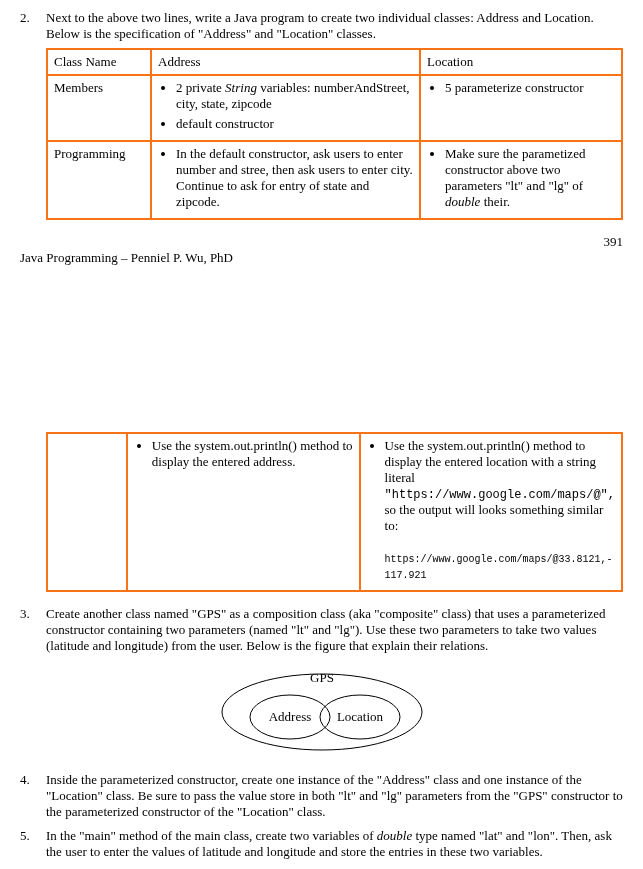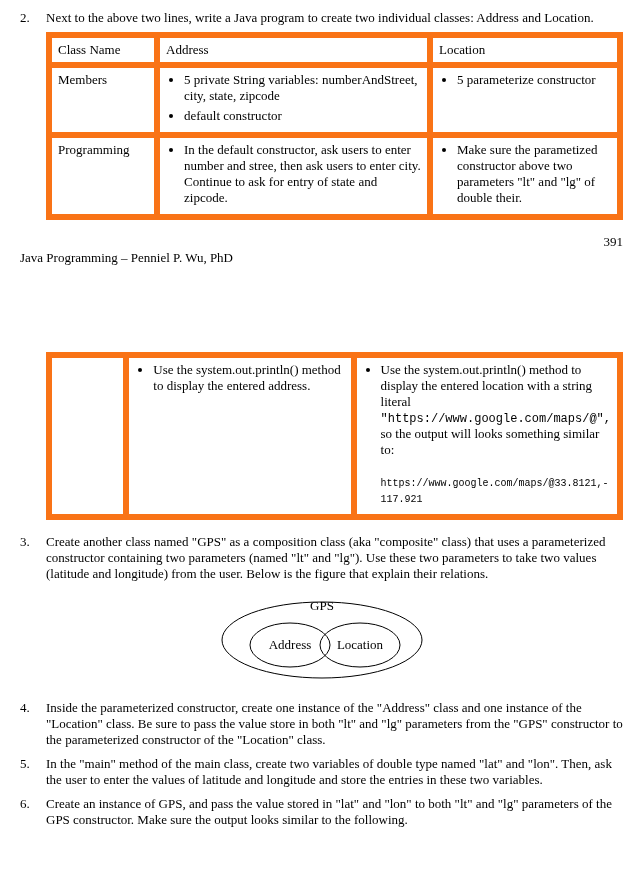--- a/index.html
+++ b/index.html
@@ -23,46 +23,47 @@
   .q-body {
     flex: 1;
   }
   table.spec {
     border-collapse: collapse;
     width: 100%;
     margin: 6px 0 6px 0;
     font-size: 13px;
   }
   table.spec td {
-    border: 6px solid #f97316;
+    border: 2px solid #f97316;
     padding: 4px 6px;
     vertical-align: top;
   }
   .hdr-col {
     width: 90px;
   }
   .mid-col {
     width: 255px;
   }
   ul.bul {
     margin: 0;
     padding-left: 18px;
     list-style: disc;
   }
   ul.bul li {
     margin-bottom: 4px;
   }
-  .italic { }
+  .italic { font-style: italic; }
   .page-num {
     text-align: right;
     font-size: 13px;
     margin-top: 2px;
   }
   .footer-line {
     font-size: 13px;
+    margin-bottom: 80px;
   }
   .mono {
     font-family: "Courier New", Courier, monospace;
     font-size: 12px;
   }
   .mono-sm {
     font-family: "Courier New", Courier, monospace;
     font-size: 10px;
     word-break: break-all;
   }
@@ -74,34 +75,35 @@
     margin: 8px auto 20px auto;
   }
 </style>
 </head>
 <body>
 
 <div class="question">
   <div class="q-num">2.</div>
   <div class="q-body">
     <div>Next to the above two lines, write a Java program to create two individual classes: Address and Location.</div>
+    <div>Below is the specification of "Address" and "Location" classes.</div>
 
     <table class="spec">
       <tbody>
           <tr>
         <td class="hdr-col">Class Name</td>
         <td class="mid-col">Address</td>
         <td>Location</td>
       </tr>
       <tr>
         <td>Members</td>
         <td>
           <ul class="bul">
             <li>
-              <span>5 private </span><span class="italic">String</span><span> variables: numberAndStreet, city, state, zipcode</span>
+              <span>2 private </span><span class="italic">String</span><span> variables: numberAndStreet, city, state, zipcode</span>
             </li>
             <li>default constructor</li>
           </ul>
         </td>
         <td>
           <ul class="bul">
             <li>5 parameterize constructor</li>
           </ul>
         </td>
       </tr>

